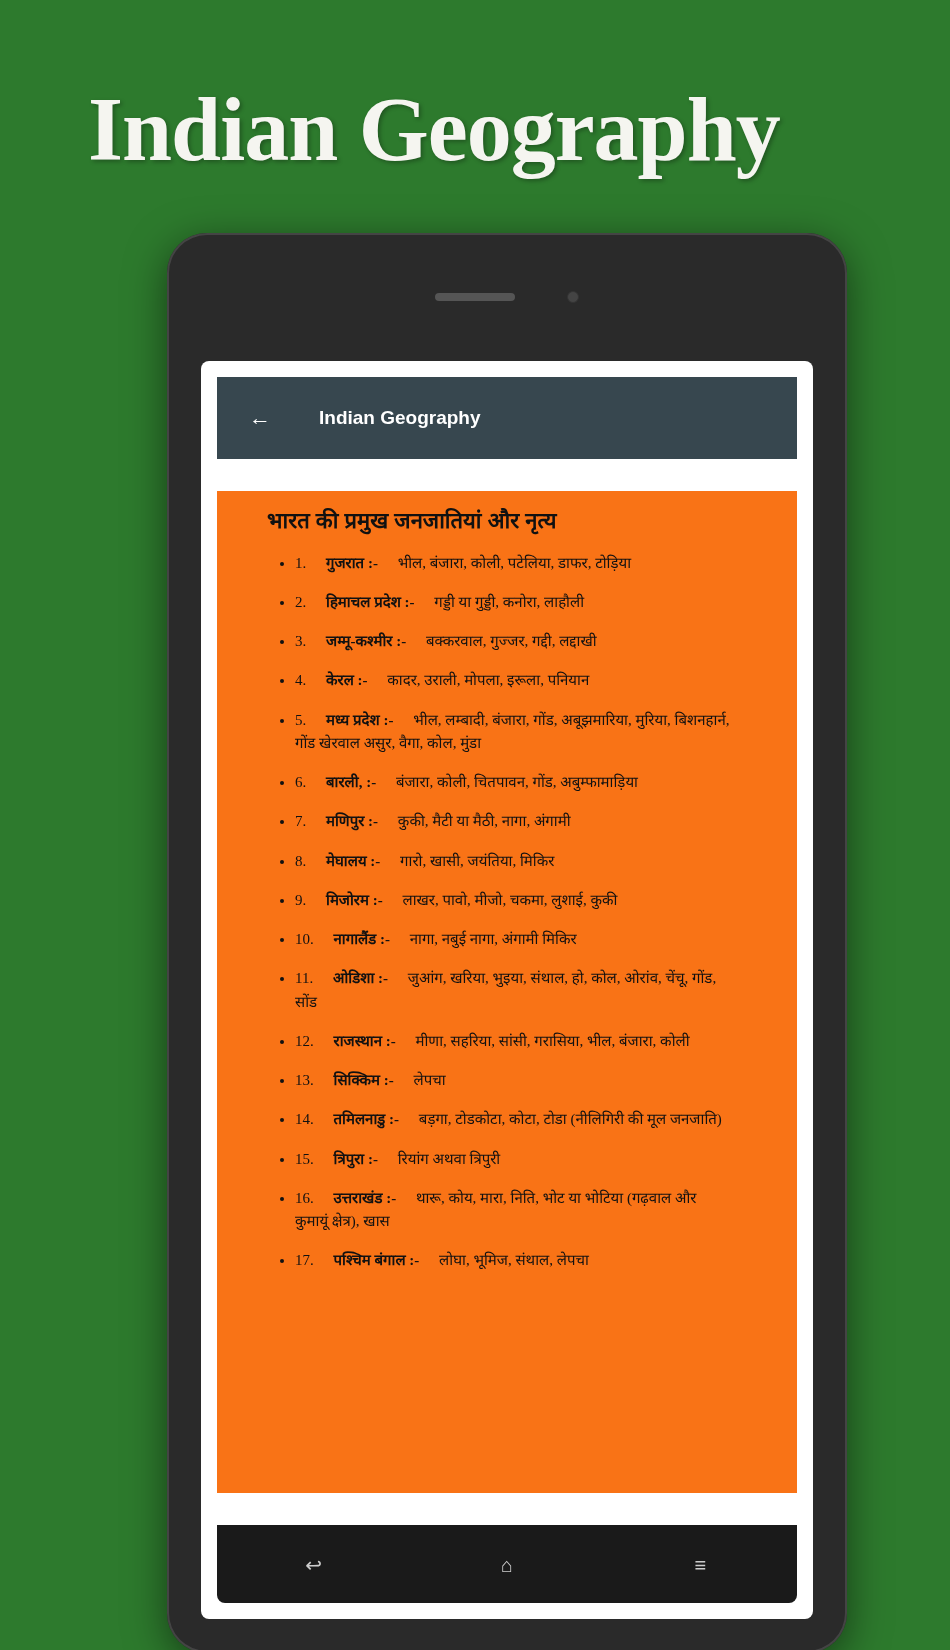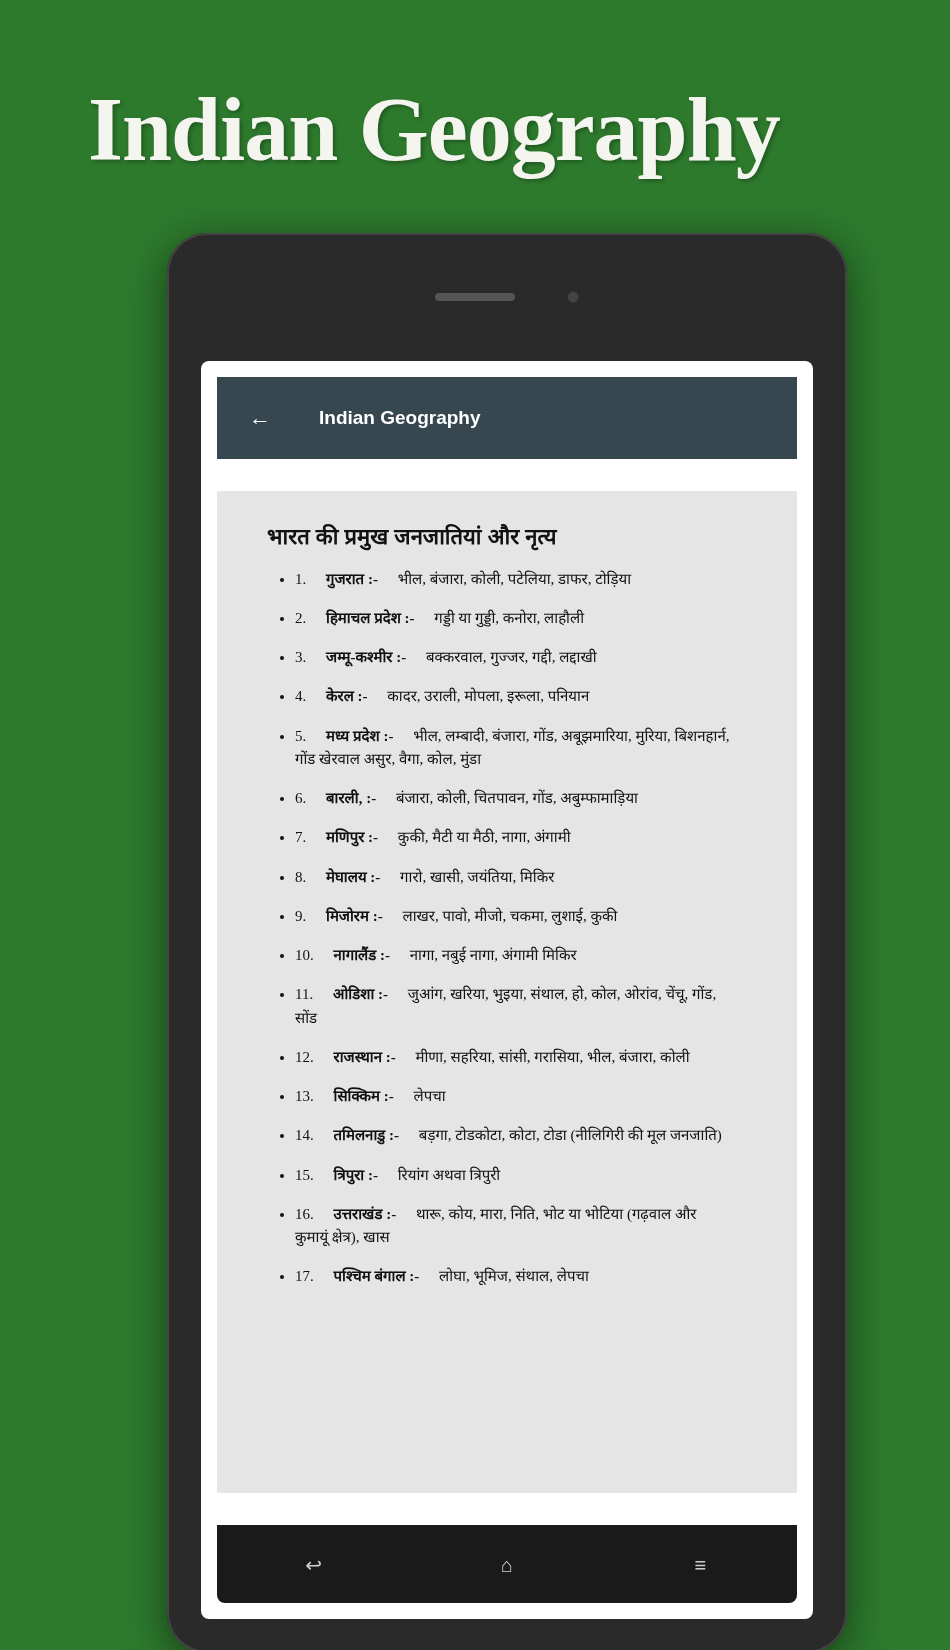--- a/index.html
+++ b/index.html
@@ -88,22 +88,22 @@
     .header-title {
       color: #fff;
       font-size: 19px;
       font-weight: 600;
       font-family: 'Arial', sans-serif;
     }
 
     .content-area {
       flex: 1;
       overflow-y: auto;
-      padding: 16px 18px;
-      background: #e5e5e5;
+      padding: 0 18px;
+      background: #f97316;
     }
 
     .section-heading {
       font-size: 22px;
       font-weight: 900;
       color: #111;
       font-family: Arial, sans-serif;
       margin-bottom: 16px;
       line-height: 1.3;
     }

